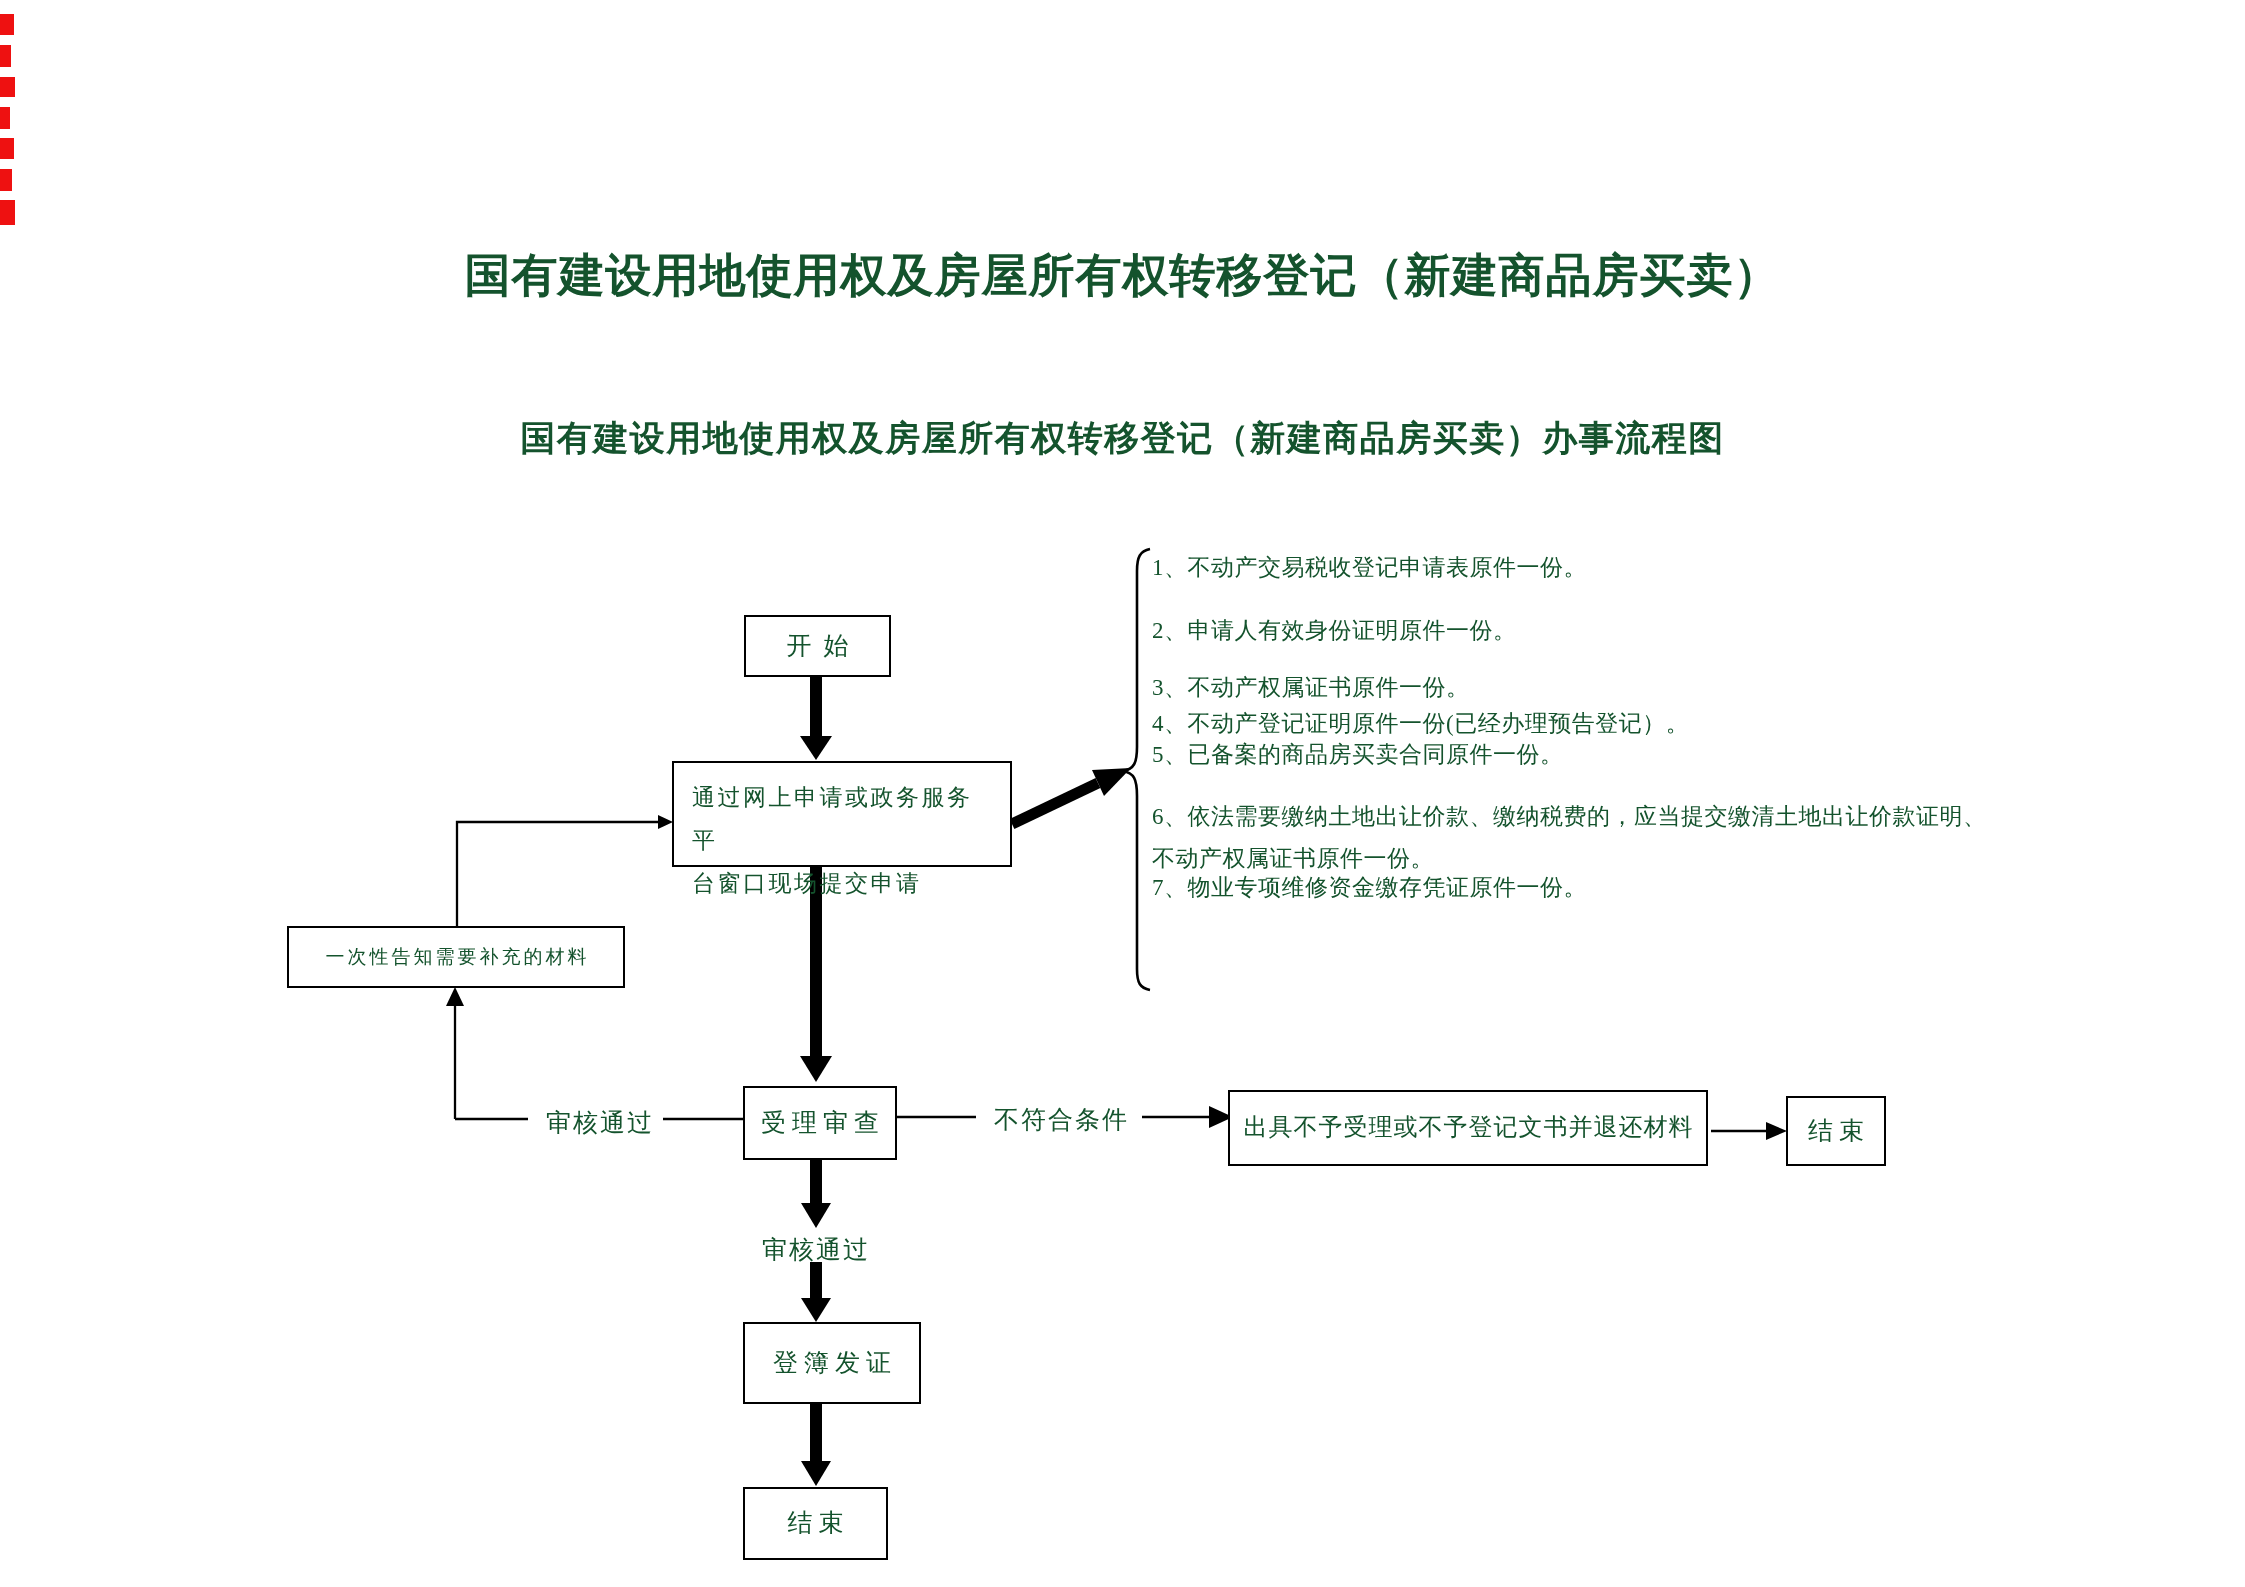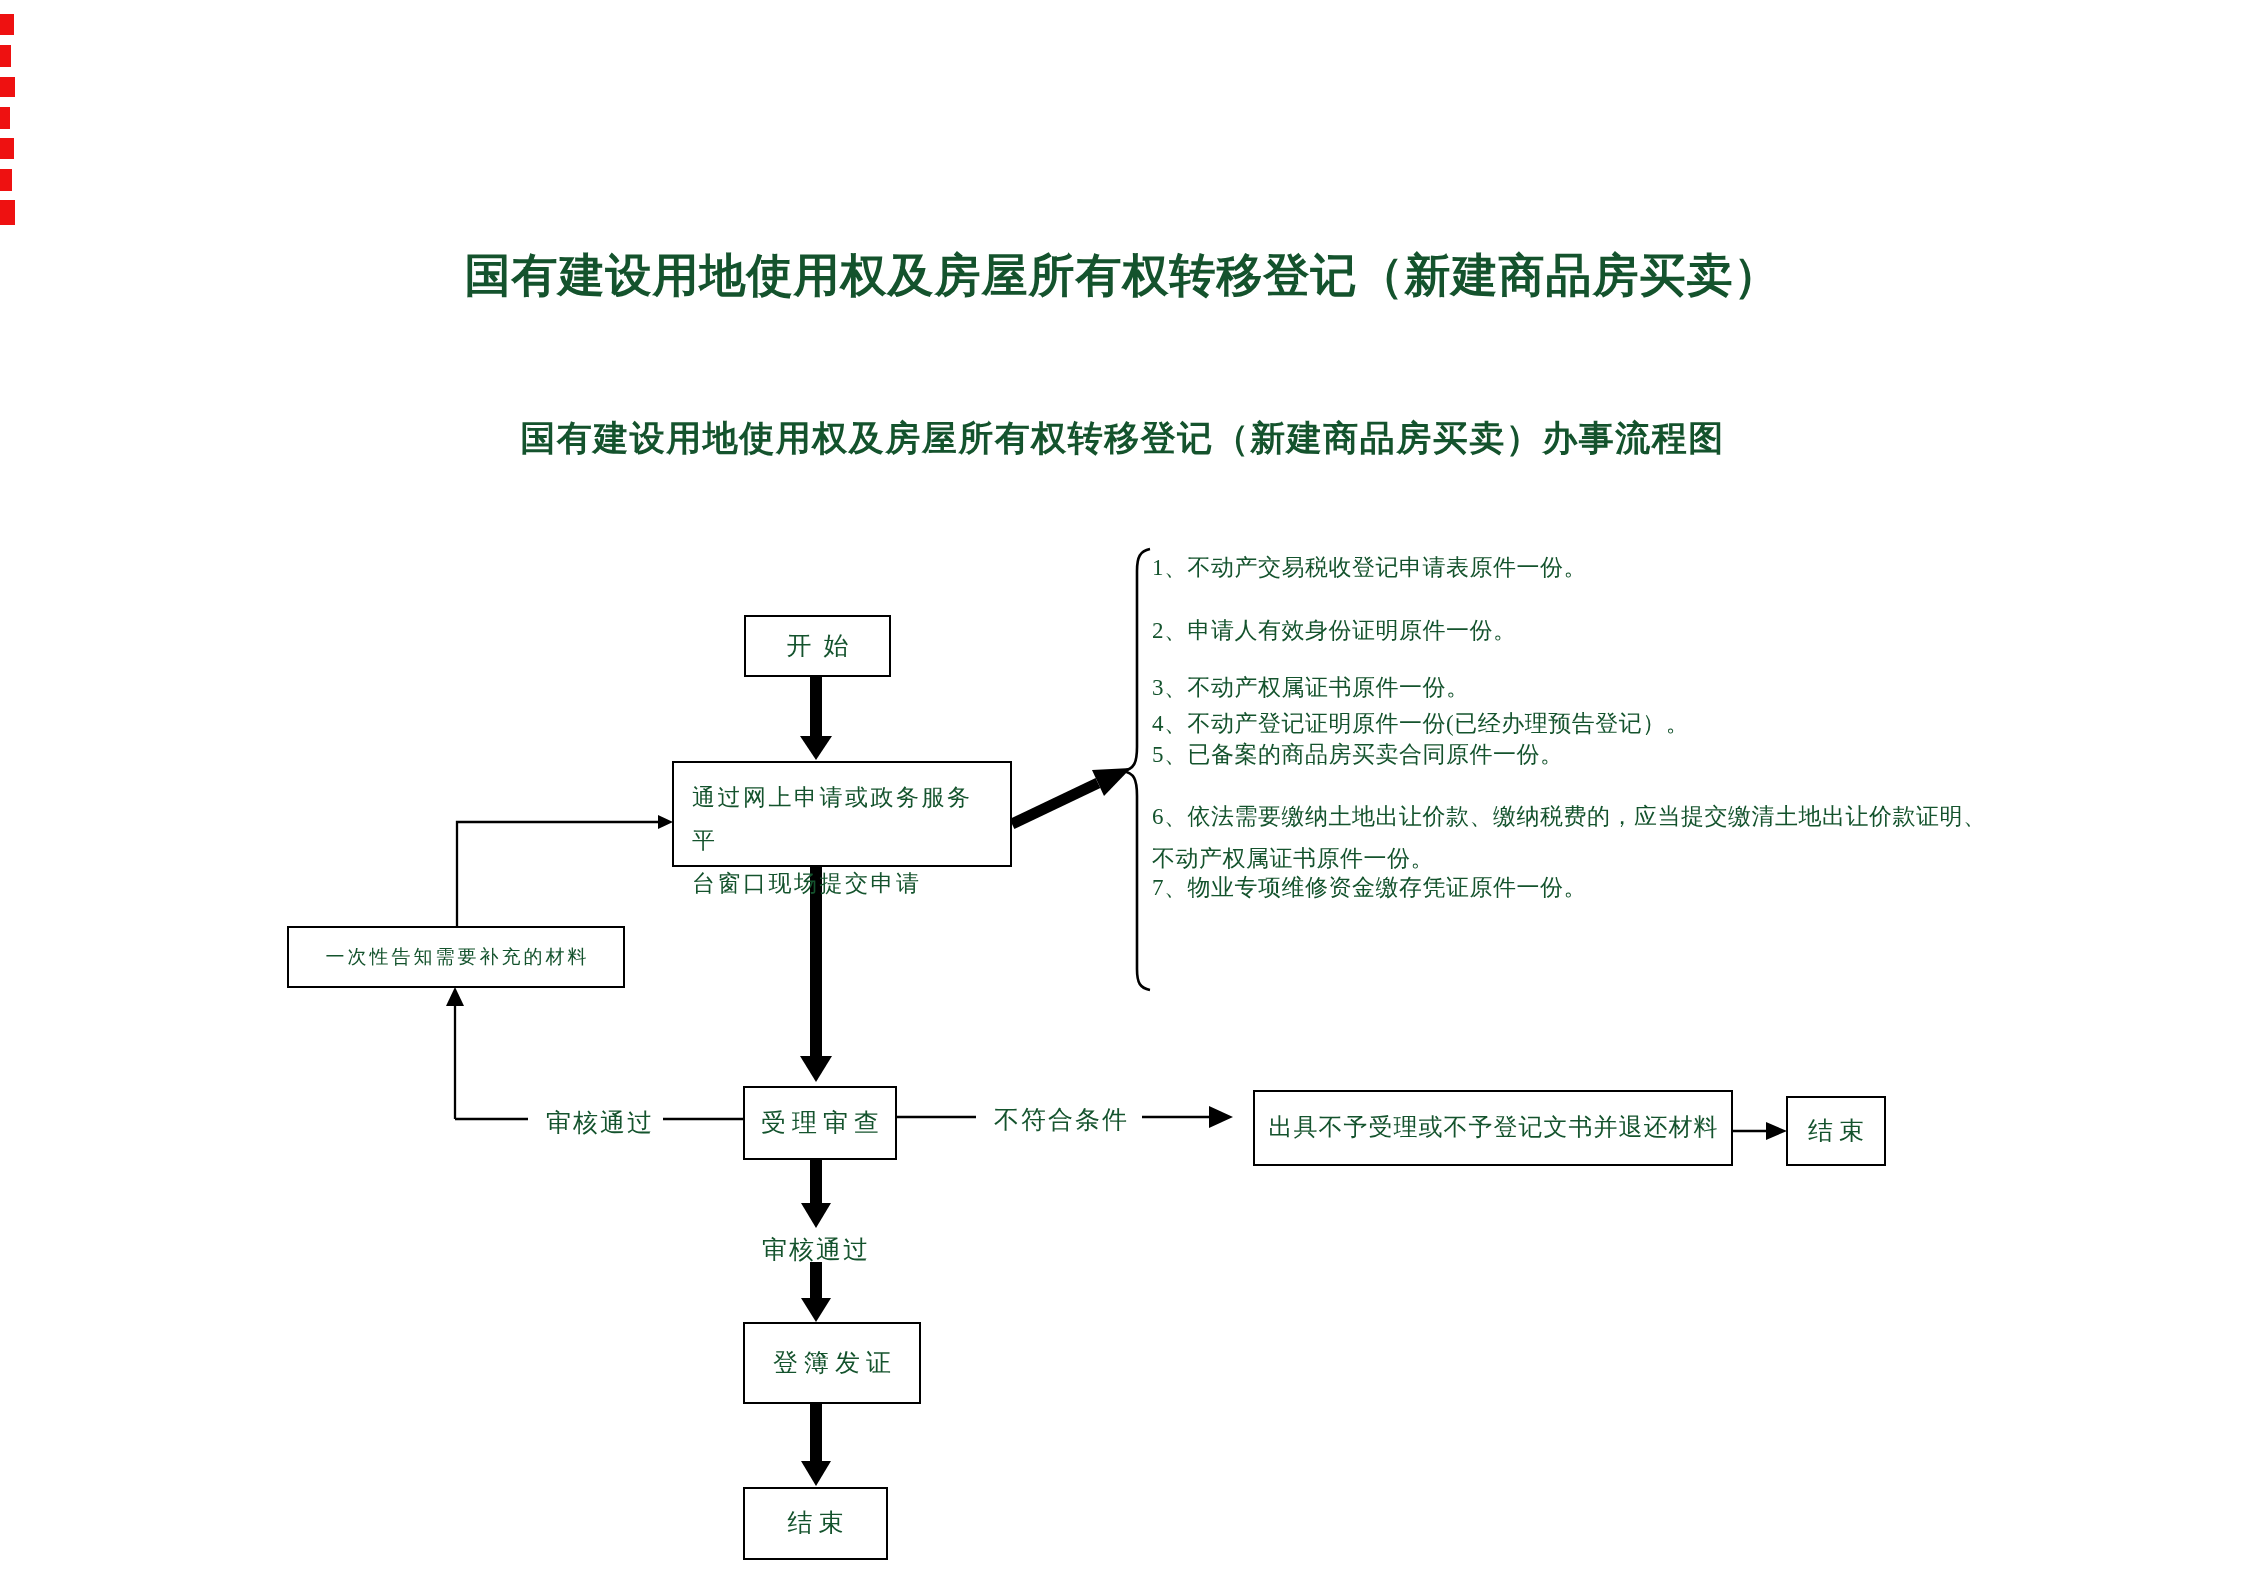--- a/index.html
+++ b/index.html
@@ -26,21 +26,21 @@
     position:absolute;border:2.5px solid #000;background:#fff;
     display:flex;align-items:center;justify-content:center;
     font-size:25px;line-height:1.3;box-sizing:border-box;
   }
   .fc-box .ls{letter-spacing:6px;padding-left:6px;white-space:nowrap;}
   .fc-box.start .ls{letter-spacing:12px;padding-left:12px;}
   .fc-box.apply{
     display:block;padding:13px 18px;font-size:23px;
     letter-spacing:2.5px;line-height:43px;text-align:left;
   }
-  .fc-box.reject-doc{font-size:24px;margin-left:25px;}
+  .fc-box.reject-doc{font-size:24px;}
   .fc-box.reject-doc .ls{letter-spacing:1px;padding-left:1px;}
   .fc-label{
     position:absolute;font-size:25px;letter-spacing:2px;
     white-space:nowrap;line-height:1.25;
   }
   .mat-line{
     position:absolute;left:1152px;font-size:23px;
     white-space:nowrap;line-height:1.25;letter-spacing:0.5px;
   }
   svg.overlay{position:absolute;left:0;top:0;pointer-events:none;}

